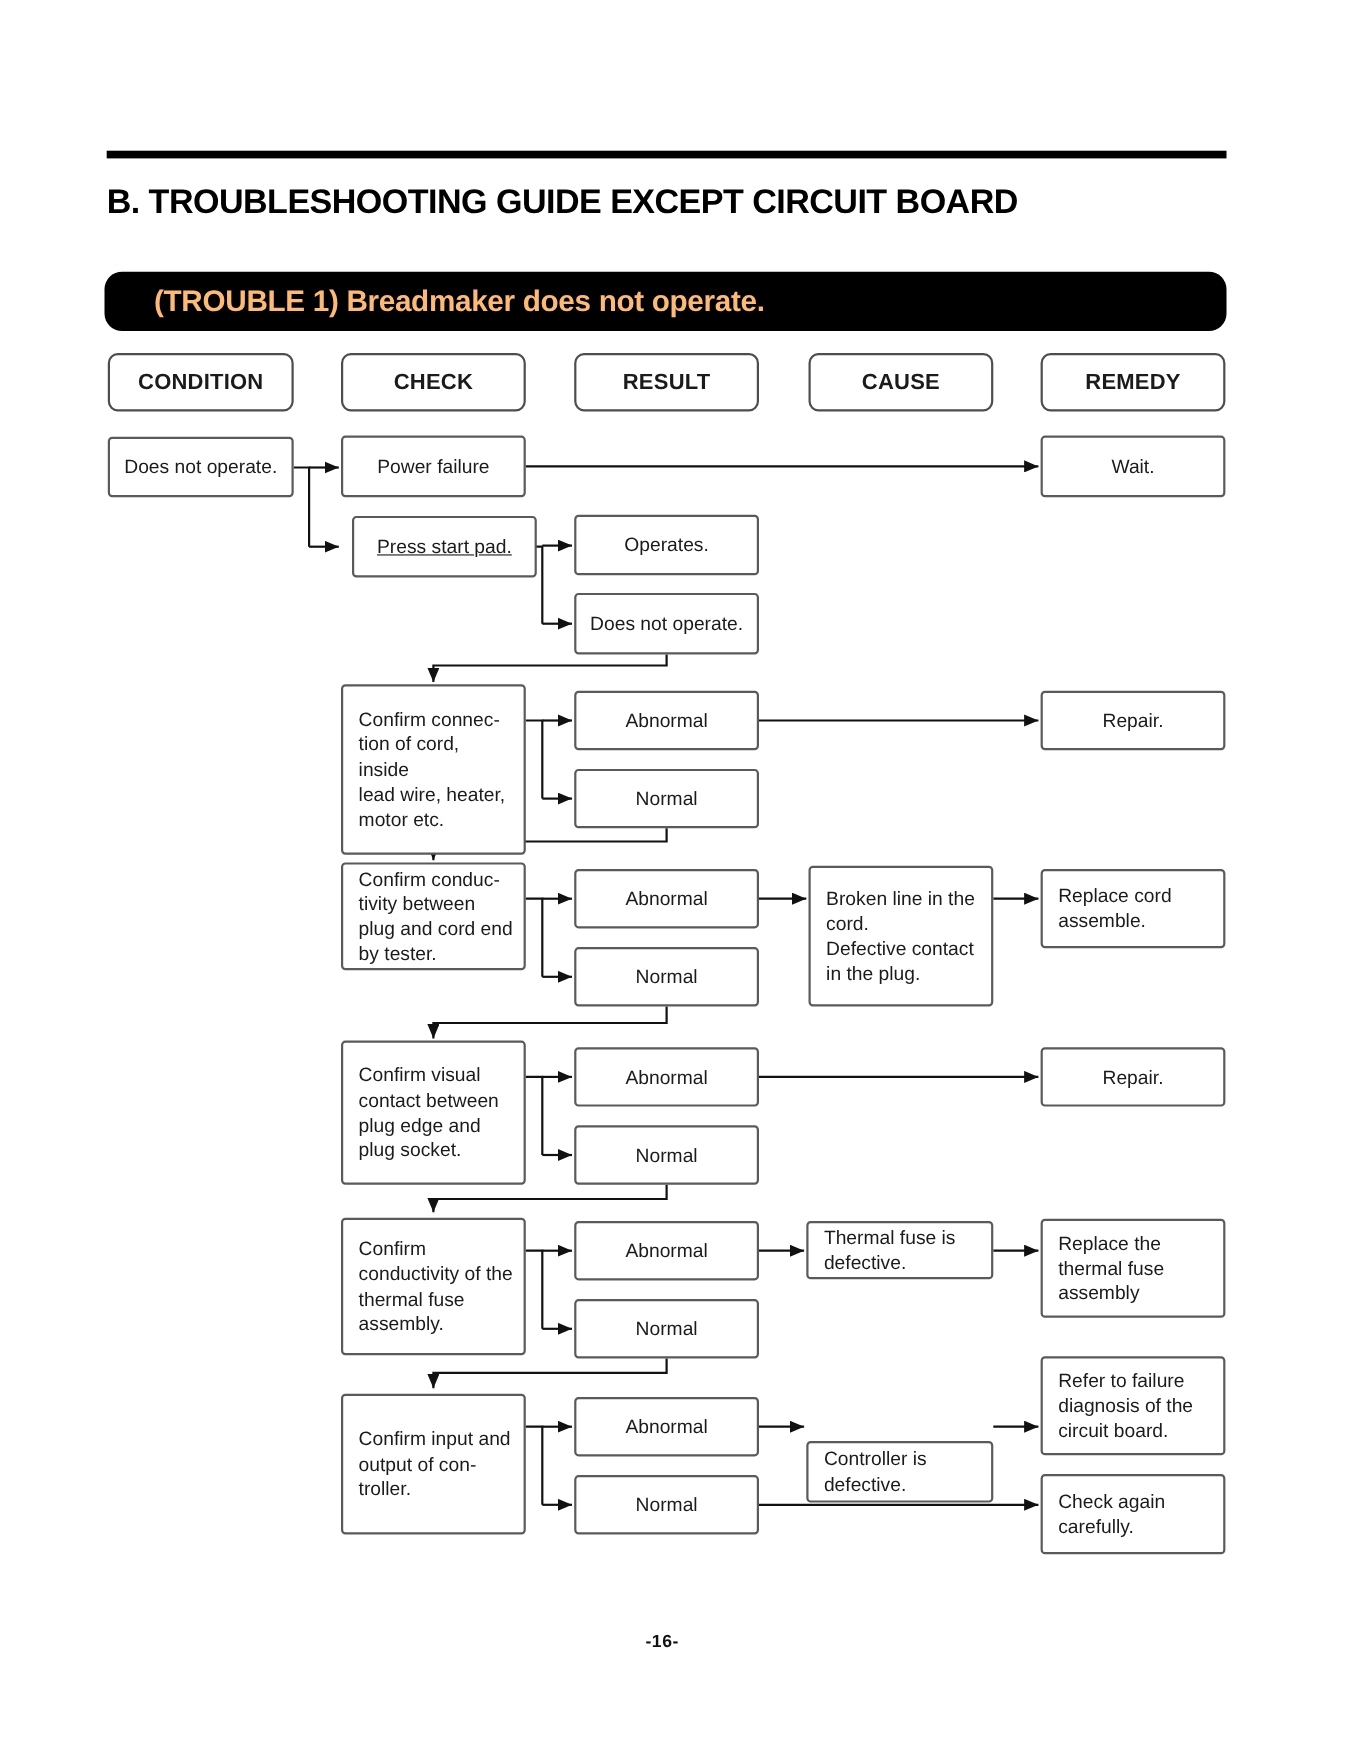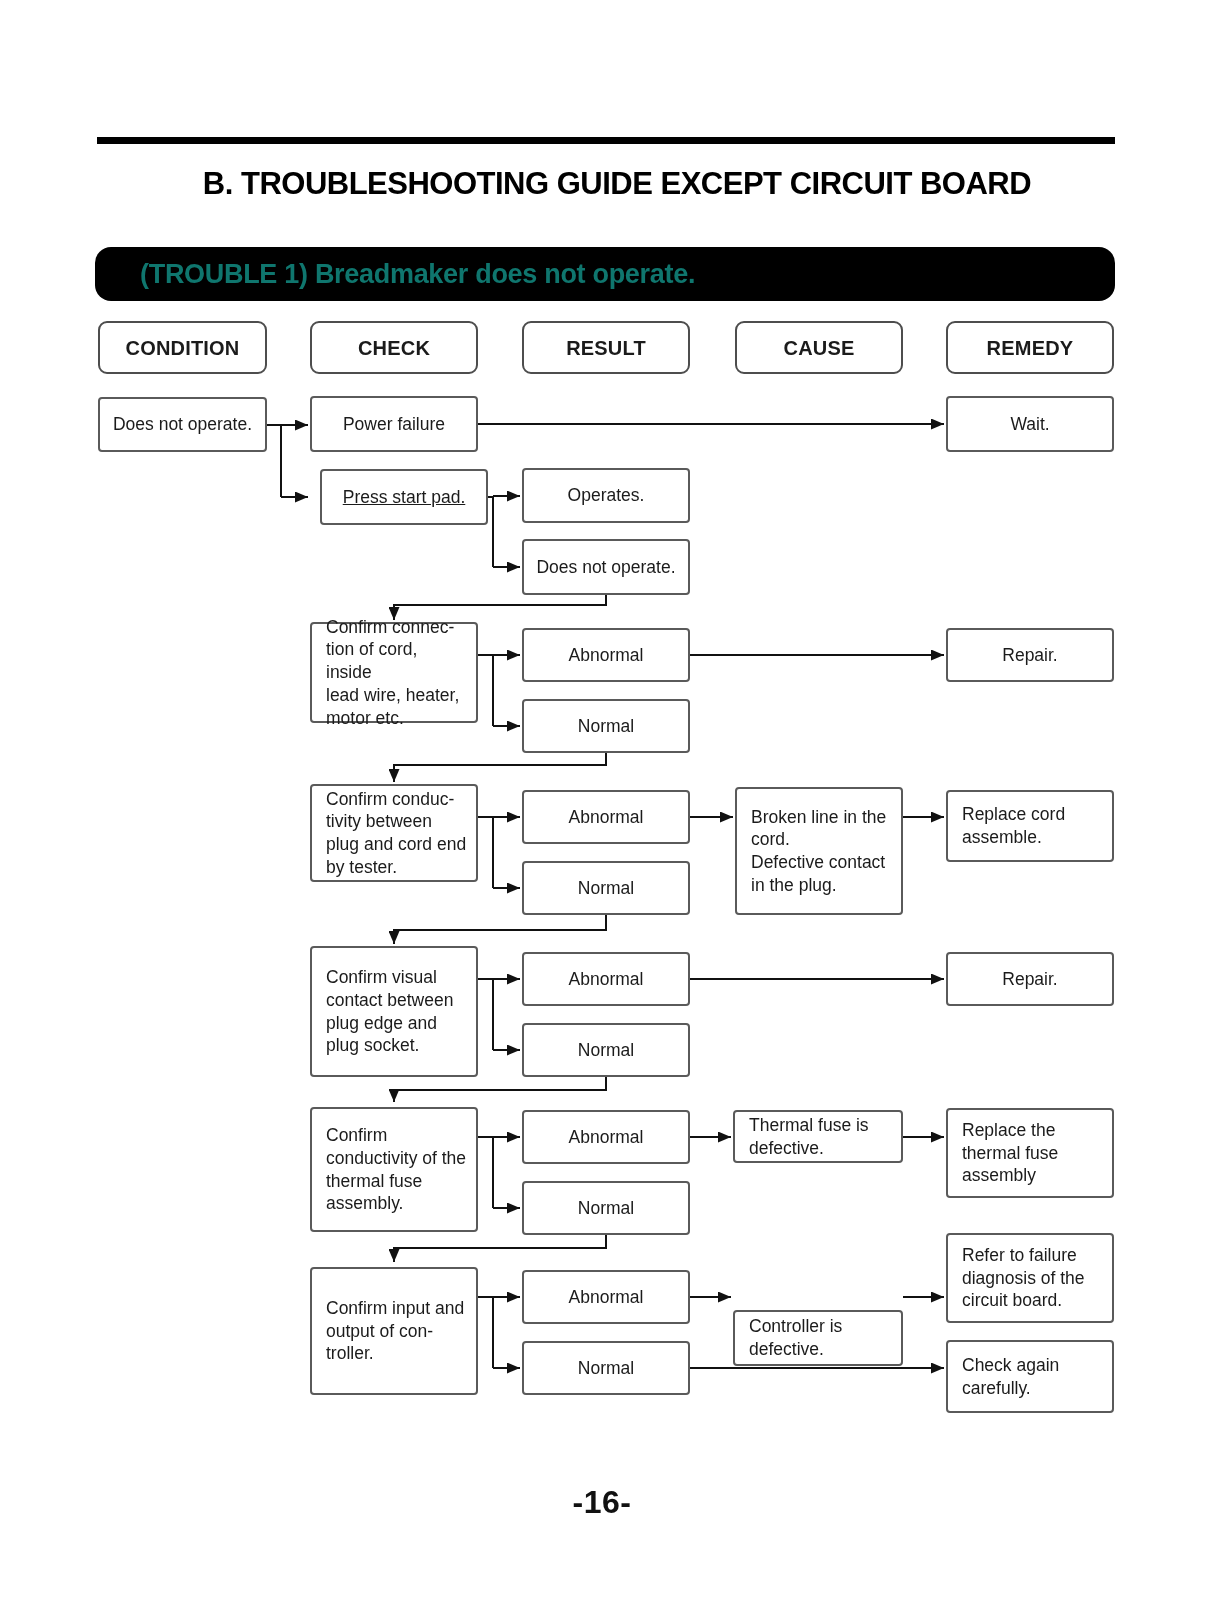--- a/index.html
+++ b/index.html
@@ -2,37 +2,37 @@
 <html><head>
 <meta charset="utf-8">
 <style>
   html,body{margin:0;padding:0;background:#ffffff;}
   body{font-family:"Liberation Sans","DejaVu Sans",sans-serif;}
   #page{position:relative;width:1229px;height:1600px;background:#ffffff;overflow:hidden;}
 
   .toprule{position:absolute;left:97px;top:137px;width:1018px;height:7px;background:#000;}
 
   .doc-title{position:absolute;left:97px;top:166px;width:1040px;
-    font-size:31px;font-weight:bold;color:#000;letter-spacing:-0.5px;white-space:nowrap;text-align:center;}
+    font-size:31px;font-weight:bold;color:#000;letter-spacing:-0.5px;white-space:nowrap;}
 
   .banner{position:absolute;left:95px;top:247px;width:1020px;height:54px;background:#000;
     border-radius:16px;display:flex;align-items:center;box-sizing:border-box;padding-left:45px;}
-  .banner-text{color:#0f766e;font-size:27px;font-weight:bold;letter-spacing:-0.3px;white-space:nowrap;}
+  .banner-text{color:#fdba74;font-size:27px;font-weight:bold;letter-spacing:-0.3px;white-space:nowrap;}
 
   .box{position:absolute;background:#fff;border:2px solid #5a5a5a;border-radius:4px;
     box-sizing:border-box;display:flex;align-items:center;justify-content:center;
     font-size:17.5px;line-height:1.3;color:#1b1b1b;text-align:center;white-space:pre-line;}
   .box.left{justify-content:flex-start;text-align:left;padding:6px 8px 6px 14px;}
   .hdr{font-weight:bold;font-size:20px;border-radius:9px;letter-spacing:0.2px;border-color:#4d4d4d;}
 
   svg.connectors{position:absolute;left:0;top:0;width:1229px;height:1600px;pointer-events:none;}
   svg.connectors path{stroke:#111;stroke-width:2;fill:none;}
 
   .footer{position:absolute;left:537px;top:1484px;width:130px;text-align:center;
-    font-size:32px;font-weight:bold;color:#111;letter-spacing:0.5px;}
+    font-size:16px;font-weight:bold;color:#111;letter-spacing:0.5px;}
 </style>
 </head>
 <body>
 
 <div id="page">
 
   <div class="toprule"></div>
 
   <div class="doc-title">B. TROUBLESHOOTING GUIDE EXCEPT CIRCUIT BOARD</div>
 
@@ -89,21 +89,21 @@
   </svg>
 
   <div class="box" style="left:98px;top:397px;width:169px;height:55px;">Does not operate.</div>
   <div class="box" style="left:310px;top:396px;width:168px;height:56px;">Power failure</div>
   <div class="box" style="left:946px;top:396px;width:168px;height:56px;">Wait.</div>
 
   <div class="box" style="left:320px;top:469px;width:168px;height:56px;text-decoration:underline;">Press start pad.</div>
   <div class="box" style="left:522px;top:468px;width:168px;height:55px;">Operates.</div>
   <div class="box" style="left:522px;top:539px;width:168px;height:56px;">Does not operate.</div>
 
-  <div class="box left" style="left:310px;top:622px;width:168px;height:101px;">Confirm connec-
+  <div class="box left" style="left:310px;top:622px;width:168px;height:155px;">Confirm connec-
 tion of cord, inside
 lead wire, heater,
 motor etc.</div>
   <div class="box" style="left:522px;top:628px;width:168px;height:54px;">Abnormal</div>
   <div class="box" style="left:522px;top:699px;width:168px;height:54px;">Normal</div>
   <div class="box" style="left:946px;top:628px;width:168px;height:54px;">Repair.</div>
 
   <div class="box left" style="left:310px;top:784px;width:168px;height:98px;">Confirm conduc-
 tivity between
 plug and cord end

